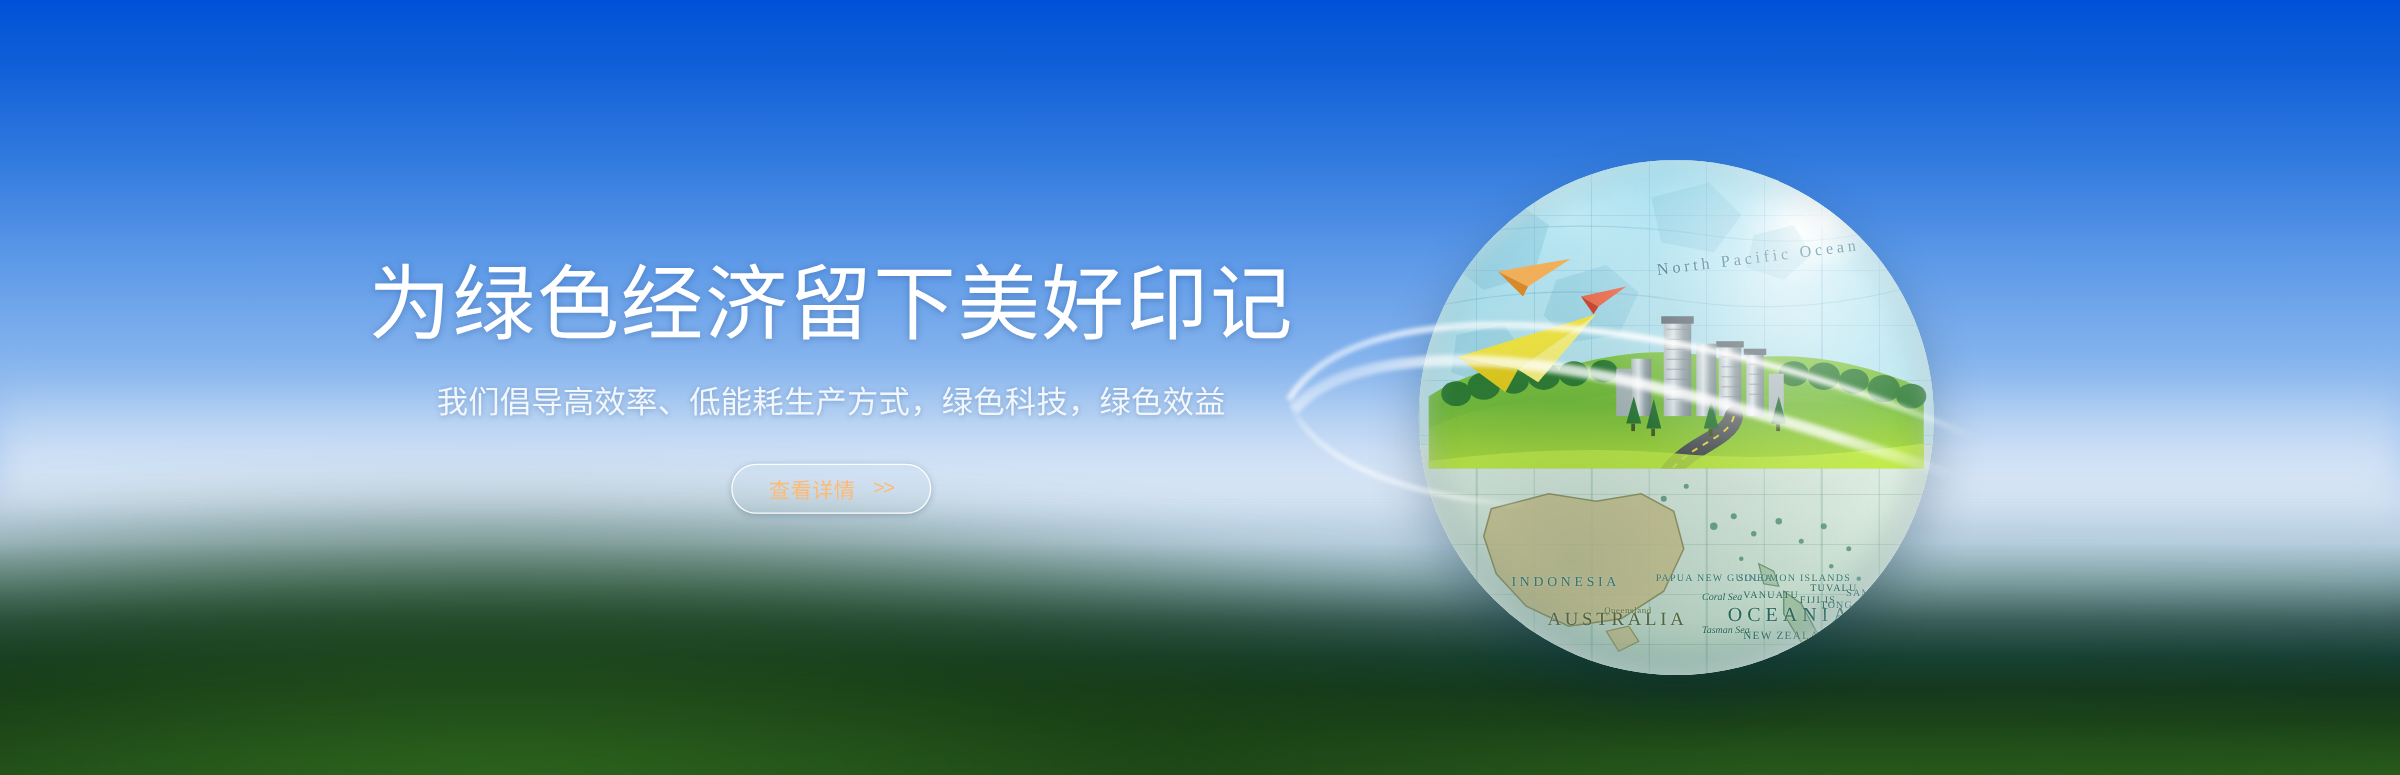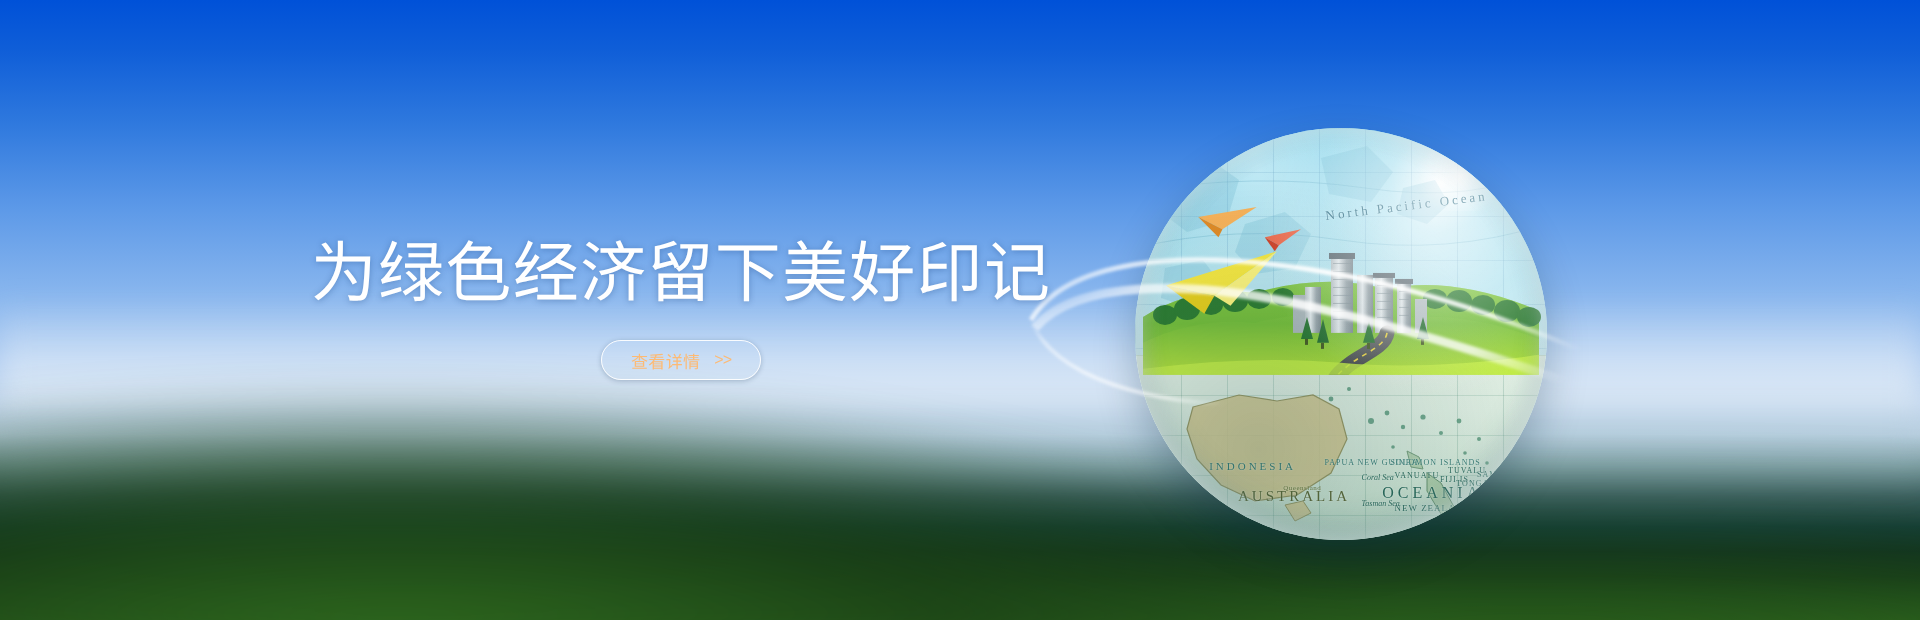--- a/index.html
+++ b/index.html
@@ -48,21 +48,21 @@
     position:absolute;left:-60px;right:-60px;bottom:-40px;height:300px;
     background:radial-gradient(ellipse 70% 120% at 22% 95%,
         rgba(46,104,30,.95) 0%, rgba(27,66,22,.8) 40%, rgba(10,32,26,0) 72%),
       radial-gradient(ellipse 90% 100% at 78% 100%,
         rgba(35,82,24,.8) 0%, rgba(12,36,28,0) 70%);
     filter:blur(22px);
   }
 
   
   .copy{
-    position:absolute;left:16px;top:0;width:1330px;height:620px;
+    position:absolute;left:0;top:0;width:1330px;height:620px;
     display:flex;flex-direction:column;align-items:center;justify-content:center;
   }
   .headline{
     color:#ffffff;
     font-size:66px;line-height:1;letter-spacing:.02em;
     font-weight:400;
     white-space:nowrap;
     text-shadow:0 1px 6px rgba(20,60,120,.35);
     margin:0 0 34px 0;
   }
@@ -385,19 +385,20 @@
         </filter>
       </defs>
       <path d="M6 96 C40 38, 150 22, 300 48 C430 70, 560 124, 632 164" fill="none" stroke="url(#swG)" stroke-width="5" filter="url(#swBlur)" opacity="0.95"></path>
       <path d="M10 104 C48 58, 160 52, 300 86 C430 116, 552 162, 628 188" fill="none" stroke="url(#swG)" stroke-width="9" filter="url(#swBlur)" opacity="0.85"></path>
       <path d="M6 96 C26 150, 120 186, 258 180" fill="none" stroke="url(#swG)" stroke-width="4" filter="url(#swBlur)" opacity="0.6"></path>
     </svg>
   </div>
 
   <div class="copy">
     <h1 class="headline">为绿色经济留下美好印记</h1>
+    <p class="subhead">我们倡导高效率、低能耗生产方式，绿色科技，绿色效益</p>
     <button class="cta" type="button">
       <span class="cta-label">查看详情</span>
       <span class="cta-arrow">&gt;&gt;</span>
     </button>
   </div>
 
 </div>
 
 </body></html>

